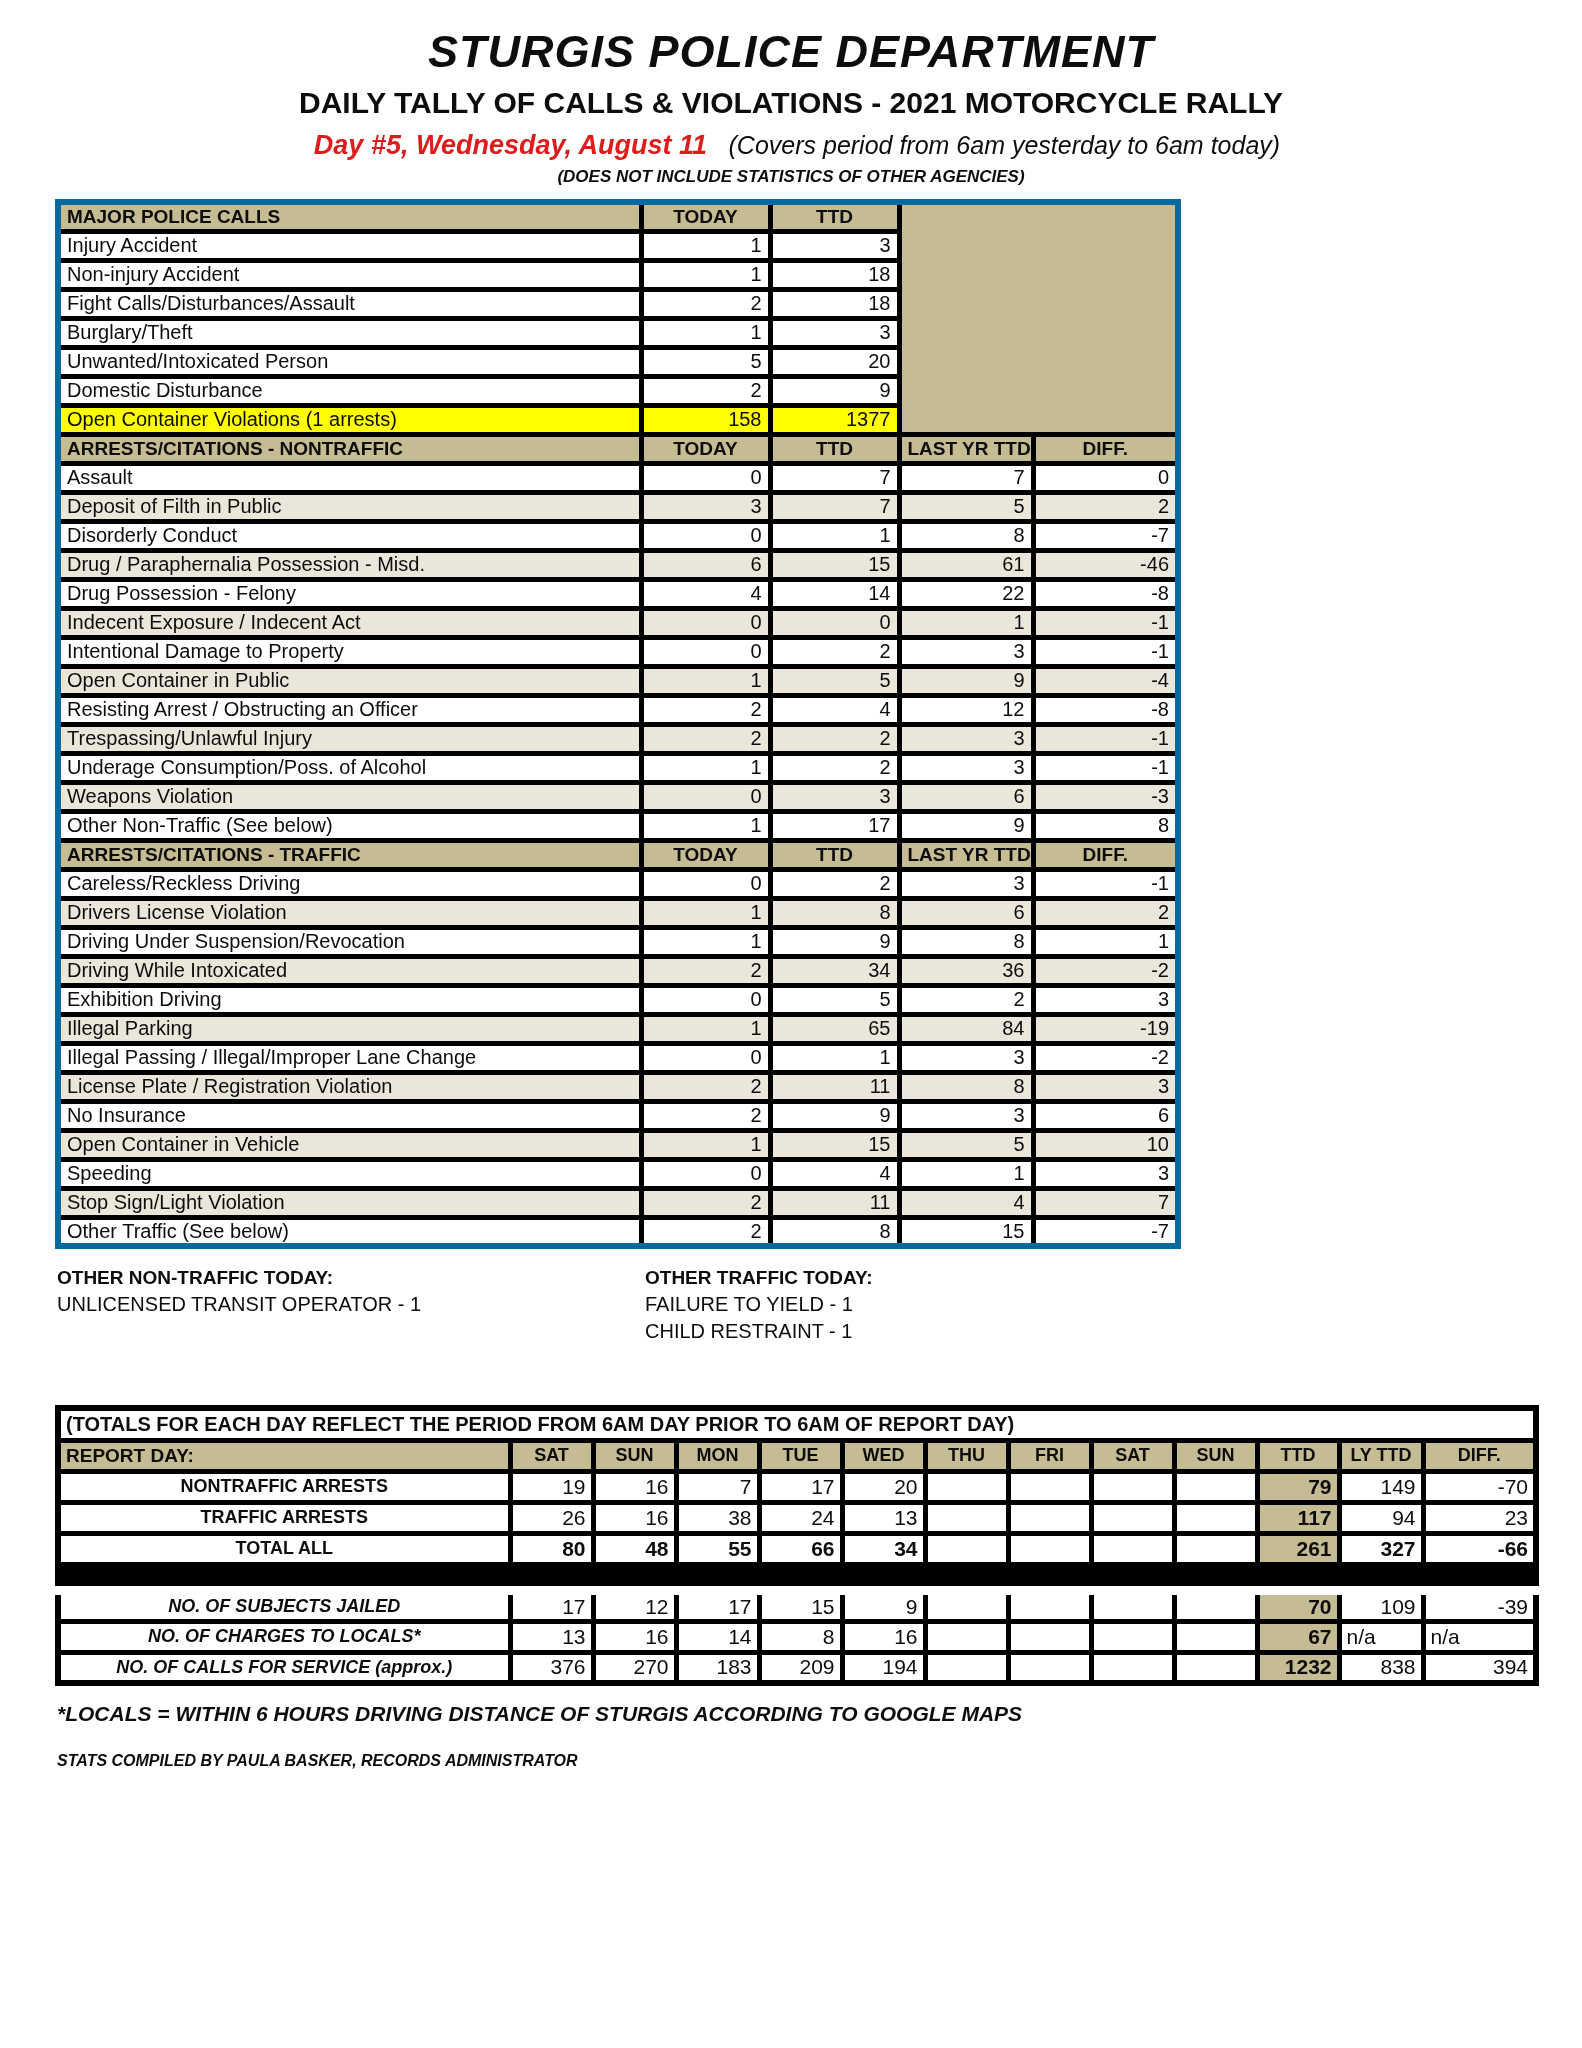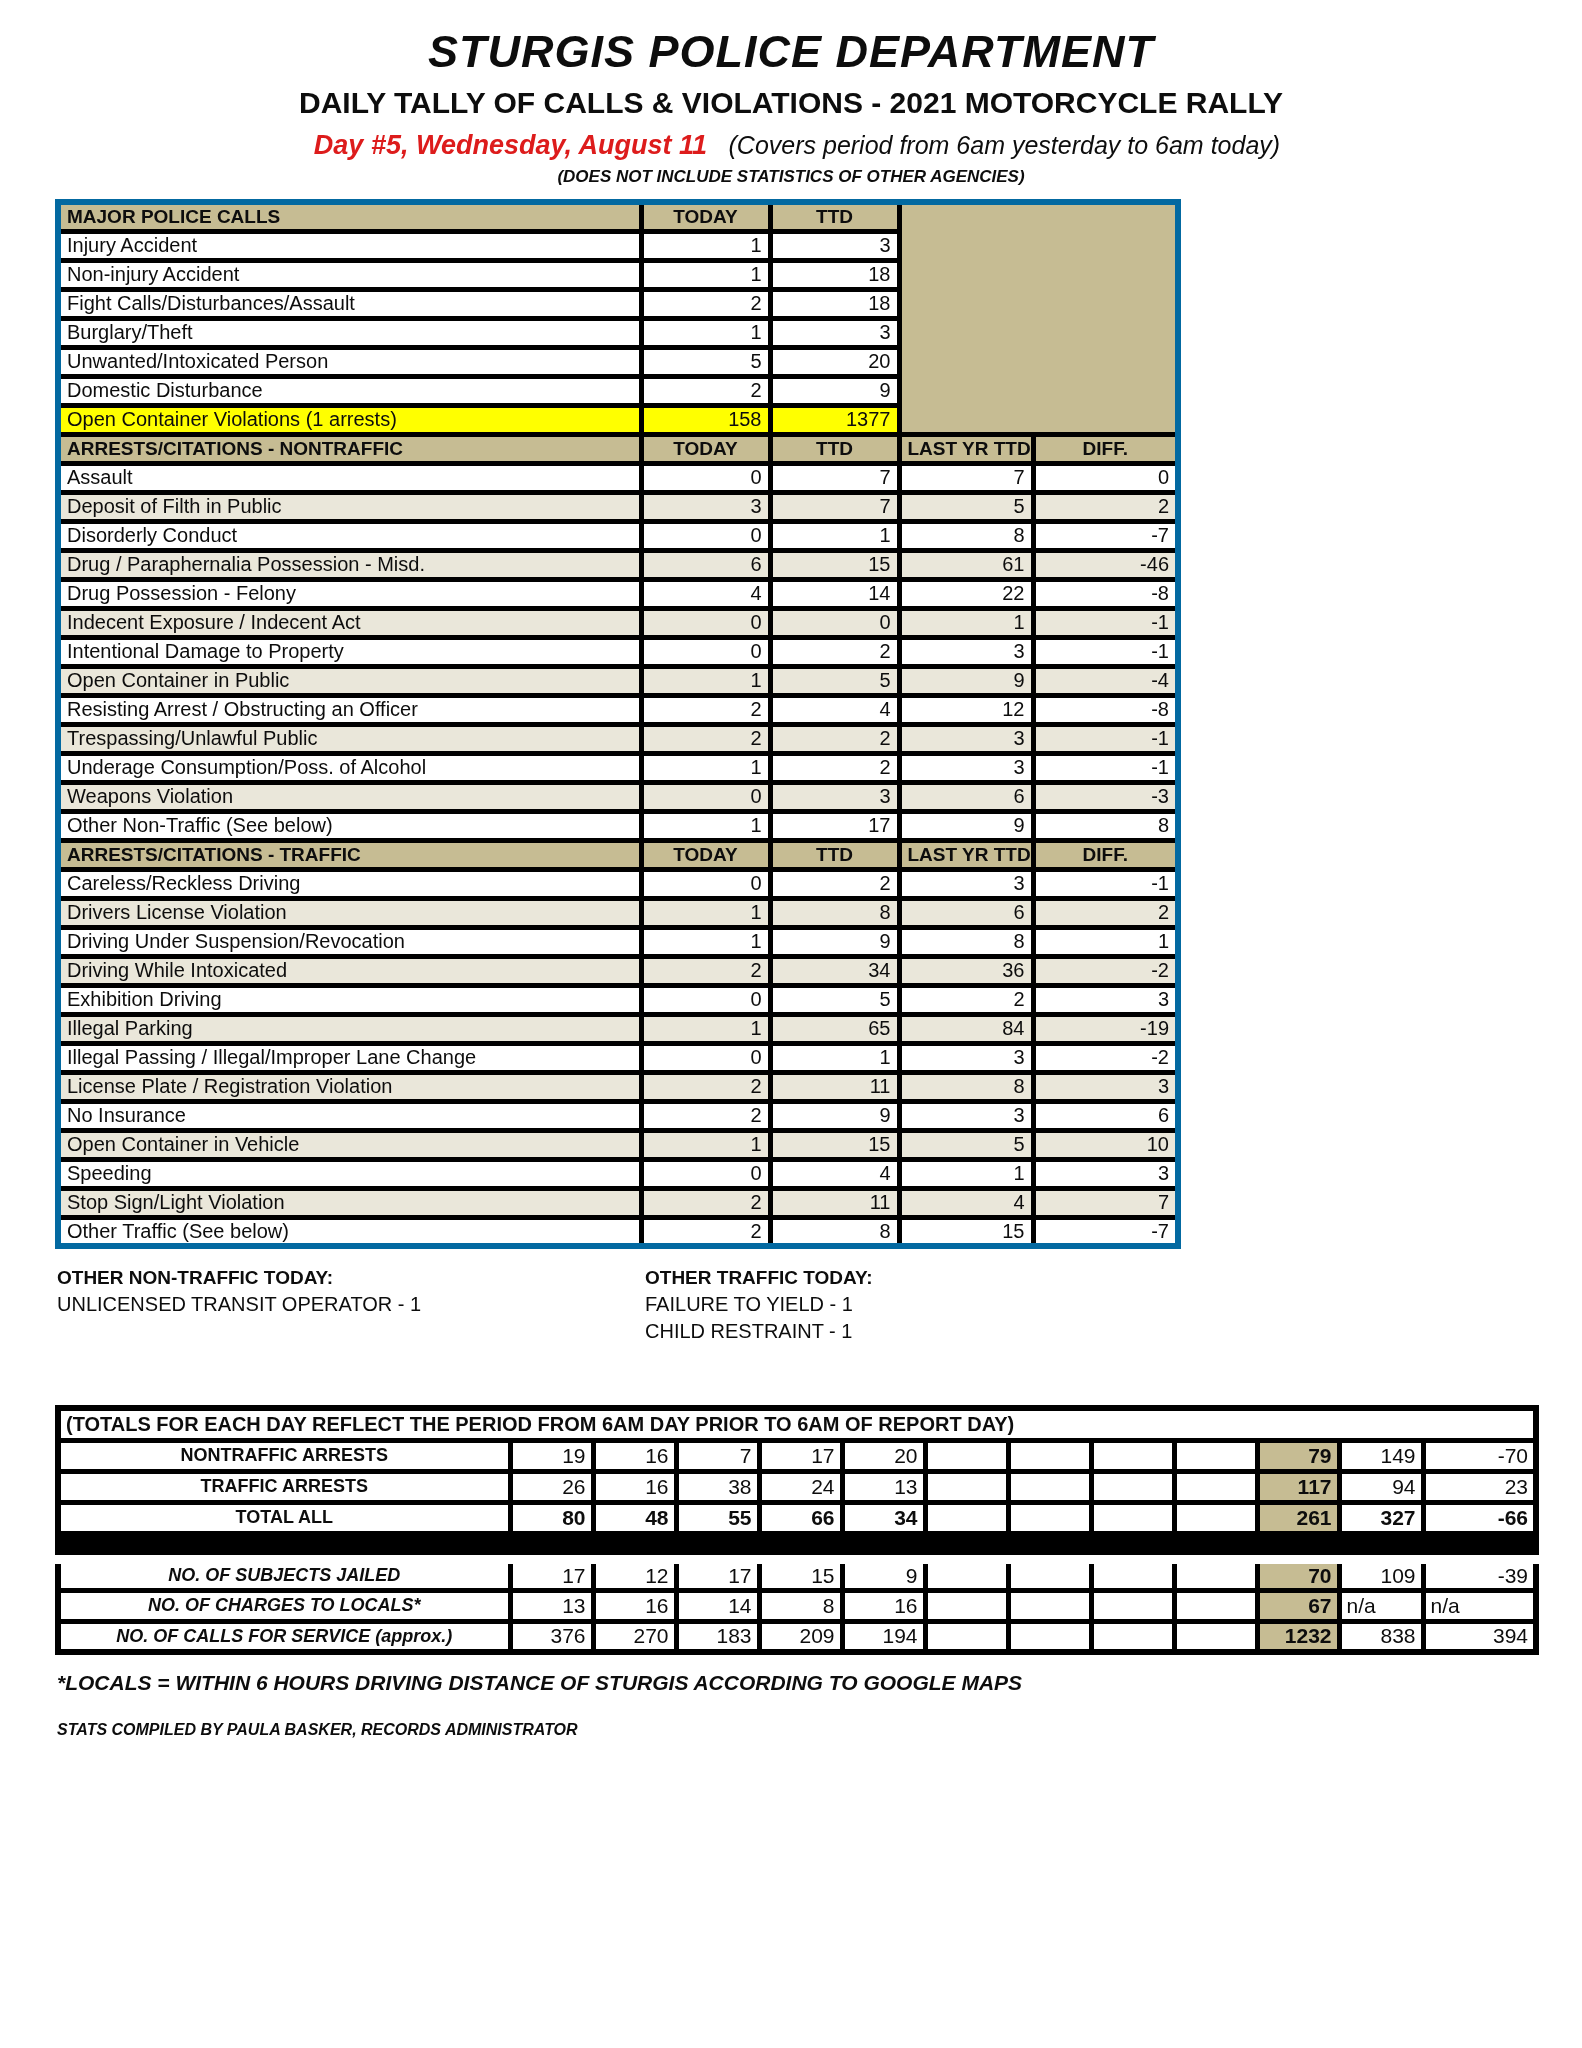--- a/index.html
+++ b/index.html
@@ -192,21 +192,21 @@
           <td class="num">-4</td>
         </tr>
         <tr>
           <td class="desc">Resisting Arrest / Obstructing an Officer</td>
           <td class="num">2</td>
           <td class="num">4</td>
           <td class="num">12</td>
           <td class="num">-8</td>
         </tr>
         <tr class="alt">
-          <td class="desc">Trespassing/Unlawful Public</td>
+          <td class="desc">Trespassing/Unlawful Injury</td>
           <td class="num">2</td>
           <td class="num">2</td>
           <td class="num">3</td>
           <td class="num">-1</td>
         </tr>
         <tr>
           <td class="desc">Underage Consumption/Poss. of Alcohol</td>
           <td class="num">1</td>
           <td class="num">2</td>
           <td class="num">3</td>
@@ -355,20 +355,35 @@
           <col style="width:83px">
           <col style="width:83px">
         <col style="width:82px">
           <col style="width:84px">
           <col style="width:113px">
       </colgroup>
       <tbody id="totals-upper">
         <tr>
           <td class="caption" colspan="13">(TOTALS FOR EACH DAY REFLECT THE PERIOD FROM 6AM DAY PRIOR TO 6AM OF REPORT DAY)</td>
         </tr>
+        <tr id="totals-header">
+            <td class="hd-label">REPORT DAY:</td>
+            <td class="hd">SAT</td>
+            <td class="hd">SUN</td>
+            <td class="hd">MON</td>
+            <td class="hd">TUE</td>
+            <td class="hd">WED</td>
+            <td class="hd">THU</td>
+            <td class="hd">FRI</td>
+            <td class="hd">SAT</td>
+            <td class="hd">SUN</td>
+            <td class="hd">TTD</td>
+            <td class="hd">LY TTD</td>
+            <td class="hd">DIFF.</td>
+          </tr>
       <tr>
             <td class="tlabel">NONTRAFFIC ARRESTS</td>
             <td class="num">19</td>
             <td class="num">16</td>
             <td class="num">7</td>
             <td class="num">17</td>
             <td class="num">20</td>
             <td class="num"></td>
             <td class="num"></td>
             <td class="num"></td>

